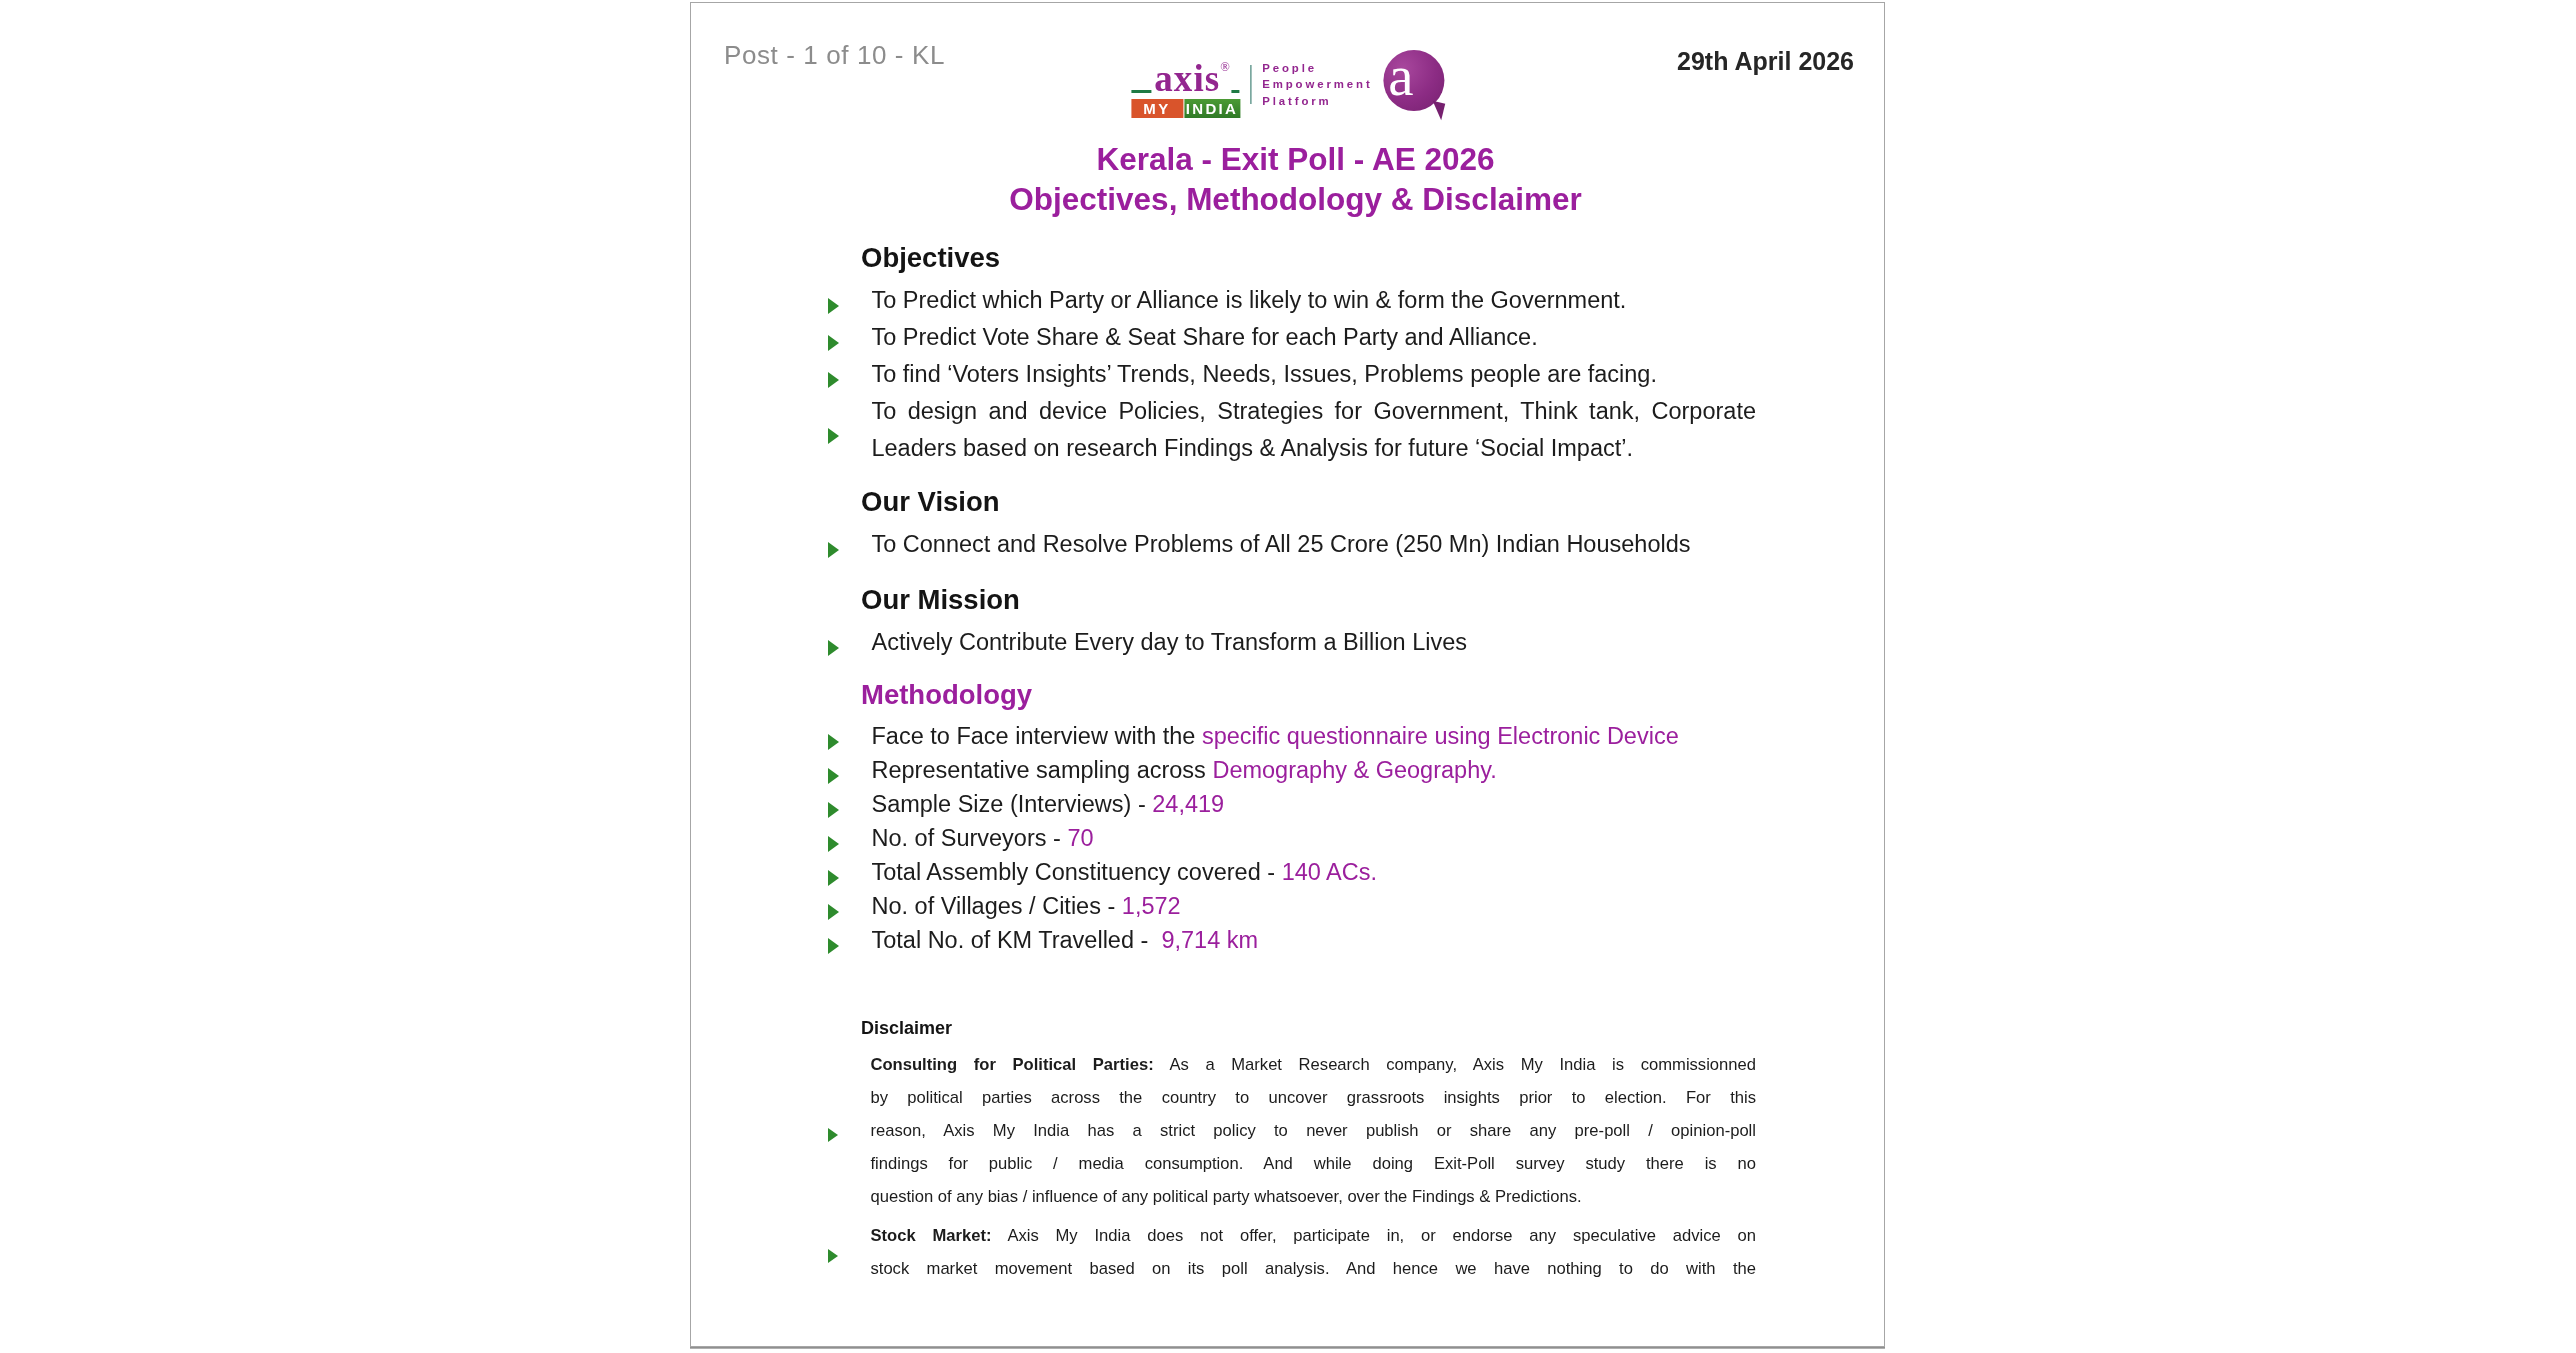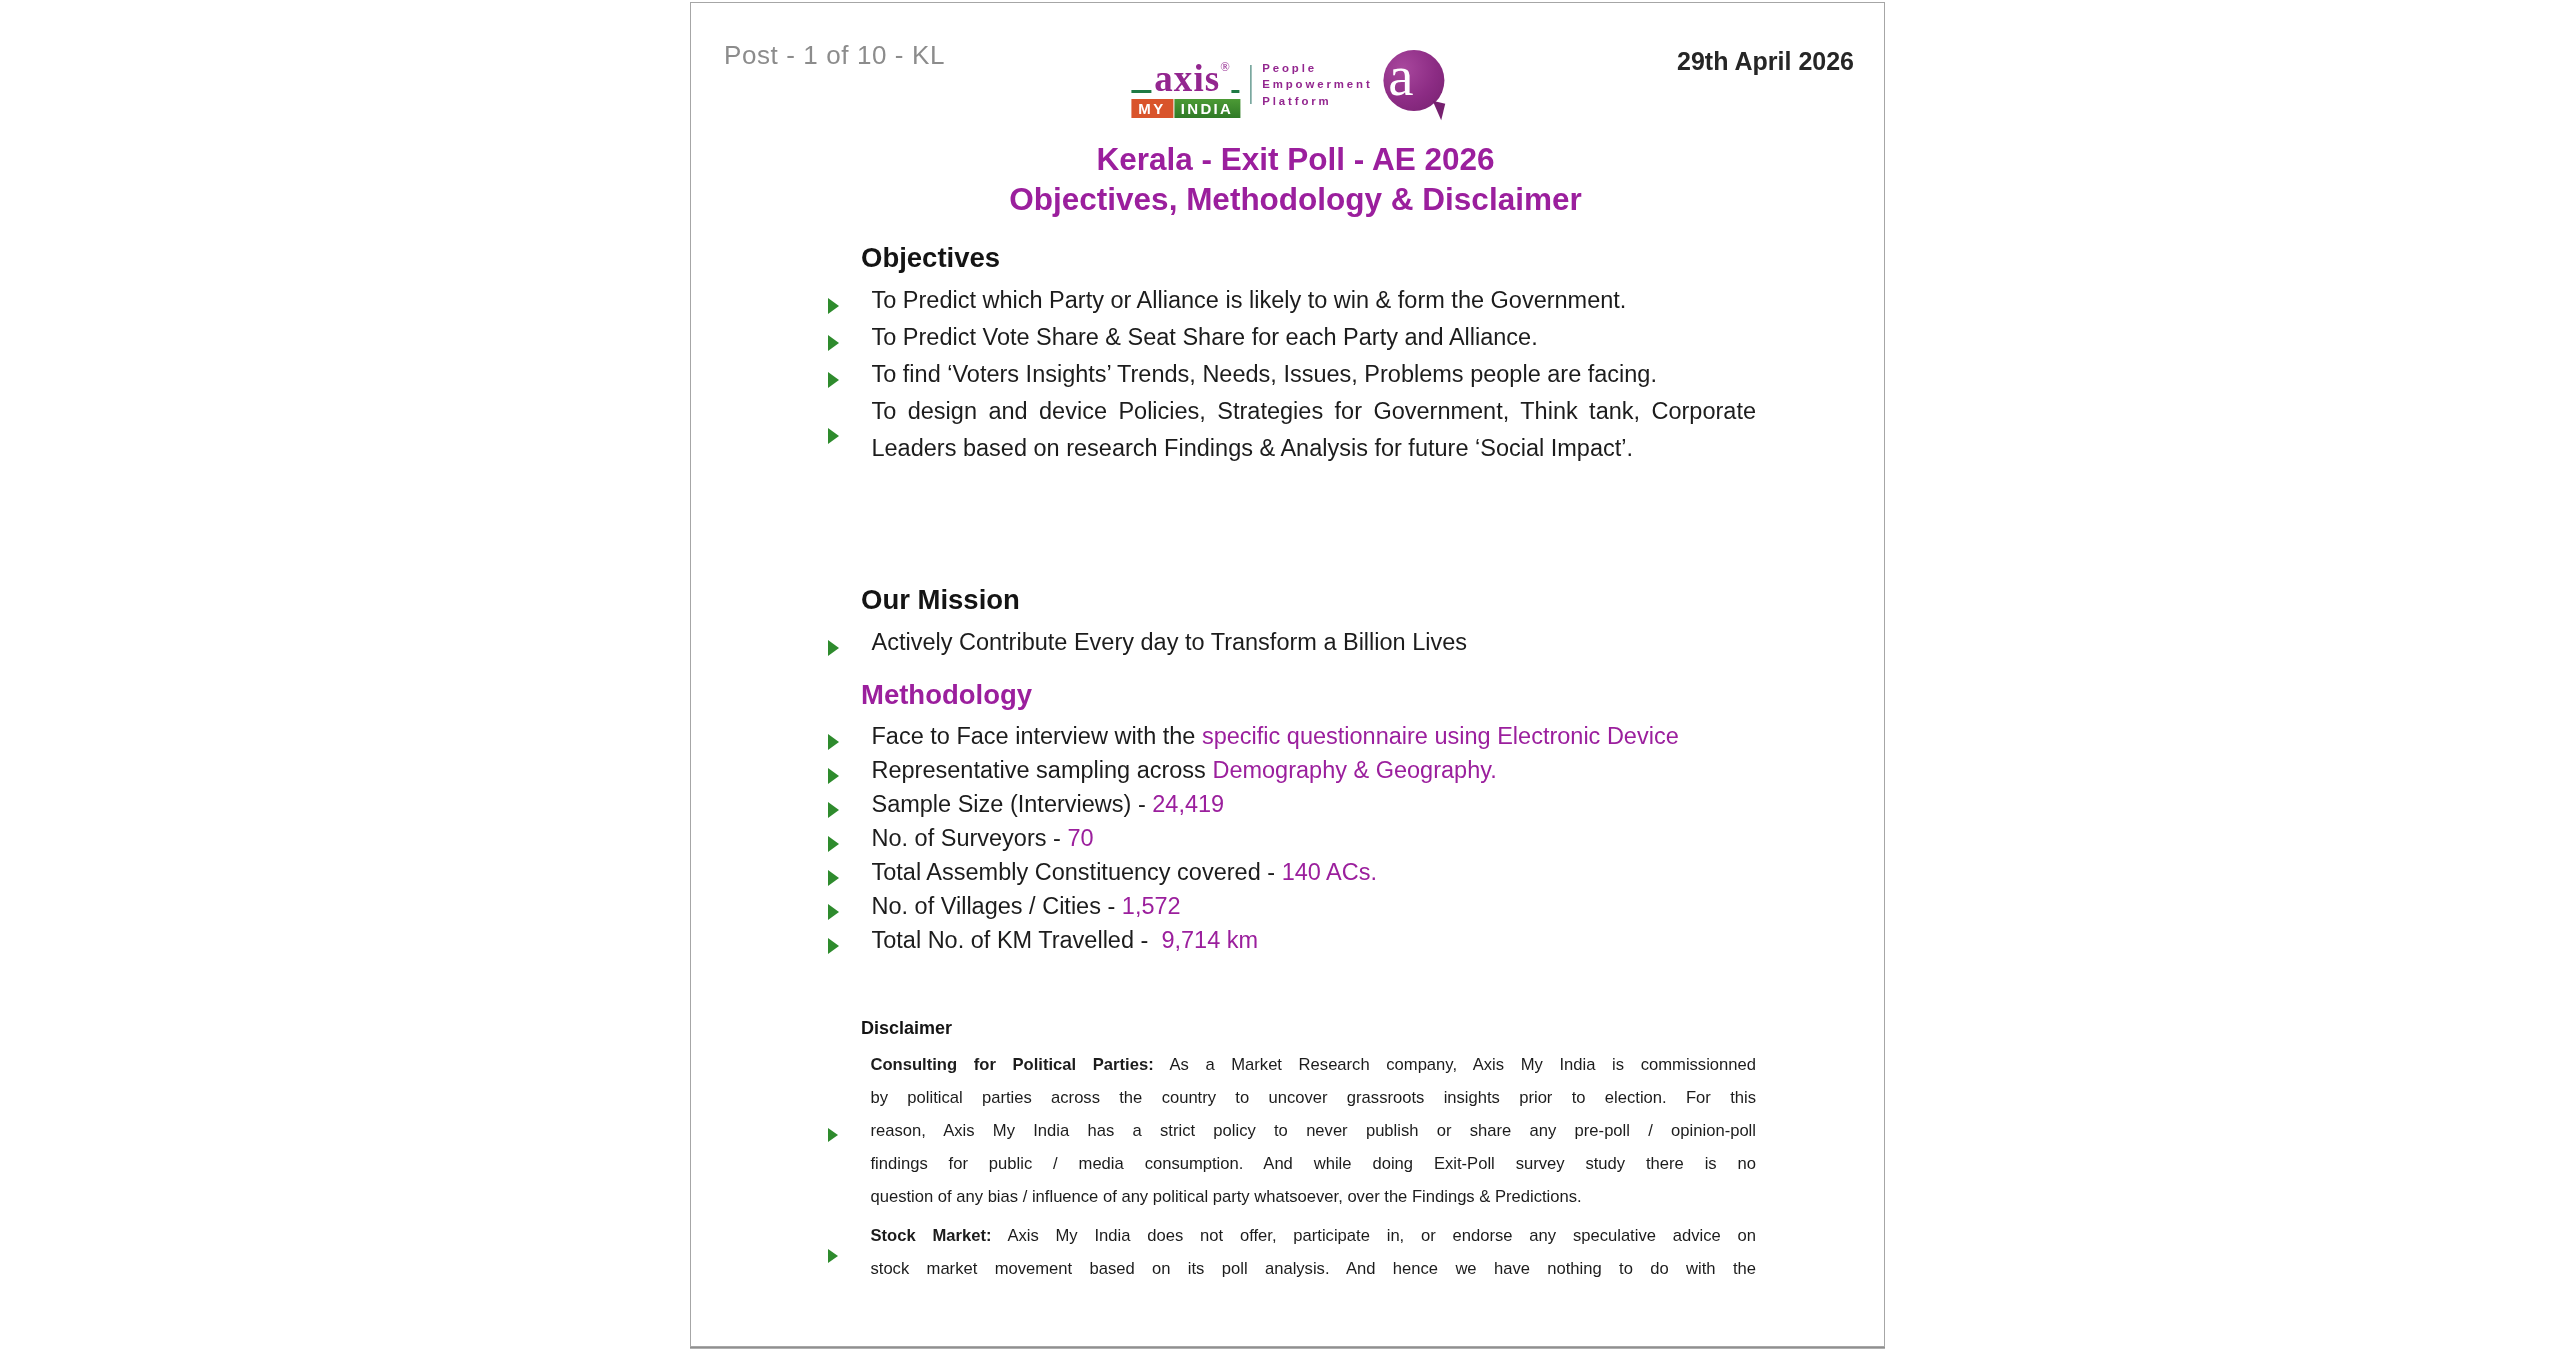--- a/index.html
+++ b/index.html
@@ -29,21 +29,21 @@
   .axis-underline{height:2.9px;background:var(--divider_green,#1f7a44);margin-bottom:4px;}
   .axis-underline.left{width:20.6px;margin-right:2.3px;}
   .axis-underline.right{width:8.6px;margin-left:1.1px;}
   .axis-word{
     font-family:"Liberation Serif", serif;font-weight:700;font-size:37px;line-height:37px;
     color:var(--logo_purple,#93268f);letter-spacing:1.1px;
   }
   .axis-reg{font-family:"Liberation Serif", serif;font-size:12.6px;font-weight:400;vertical-align:19.5px;letter-spacing:0;}
   .myindia-row{display:flex;margin-top:2.3px;height:19px;width:109px;}
   .badge{display:flex;align-items:center;justify-content:center;color:#fff;font-weight:700;font-size:15px;letter-spacing:2.3px;}
-  .badge-my{width:42px;background:var(--logo_orange,#d9542b);margin-right:1.1px;}
+  .badge-my{width:52px;background:var(--logo_orange,#d9542b);margin-right:1.1px;}
   .badge-india{flex:1;background:linear-gradient(180deg,#4c9a35,#2f7a26);}
   .logo-divider{width:1.7px;height:39px;background:var(--divider_teal,#1d6b5c);margin:15.5px 0 0 10.3px;}
   .logo-tagline{
     margin:10.3px 0 0 10.3px;width:114px;color:var(--logo_purple,#93268f);
     font-size:11.4px;font-weight:700;letter-spacing:2.9px;line-height:16.6px;white-space:nowrap;
   }
   .bubble{
     position:relative;margin:1.1px 0 0 6.9px;width:61px;height:61px;border-radius:50%;
     background:radial-gradient(circle at 32% 30%, #a8479d 0%, #8c2c84 55%, #76206f 100%);
   }
@@ -135,20 +135,27 @@
     </div>
     <div class="bullet">
       <span class="arrow"></span>
       <div class="btext">
         <div class="jline">To design and device Policies, Strategies for Government, Think tank, Corporate</div>
         <div>Leaders based on research Findings &amp; Analysis for future ‘Social Impact’.</div>
       </div>
     </div>
   </div>
 
+  <div class="section sec-vision" style="top:483px;">
+    <h2 class="sec-heading">Our Vision</h2>
+    <div class="bullet">
+      <span class="arrow"></span>
+      <div class="btext">To Connect and Resolve Problems of All 25 Crore (250 Mn) Indian Households</div>
+    </div>
+  </div>
 
   <div class="section sec-mission" style="top:581px;">
     <h2 class="sec-heading">Our Mission</h2>
     <div class="bullet">
       <span class="arrow"></span>
       <div class="btext">Actively Contribute Every day to Transform a Billion Lives</div>
     </div>
   </div>
 
   <div class="section sec-methodology" style="top:676px;">

